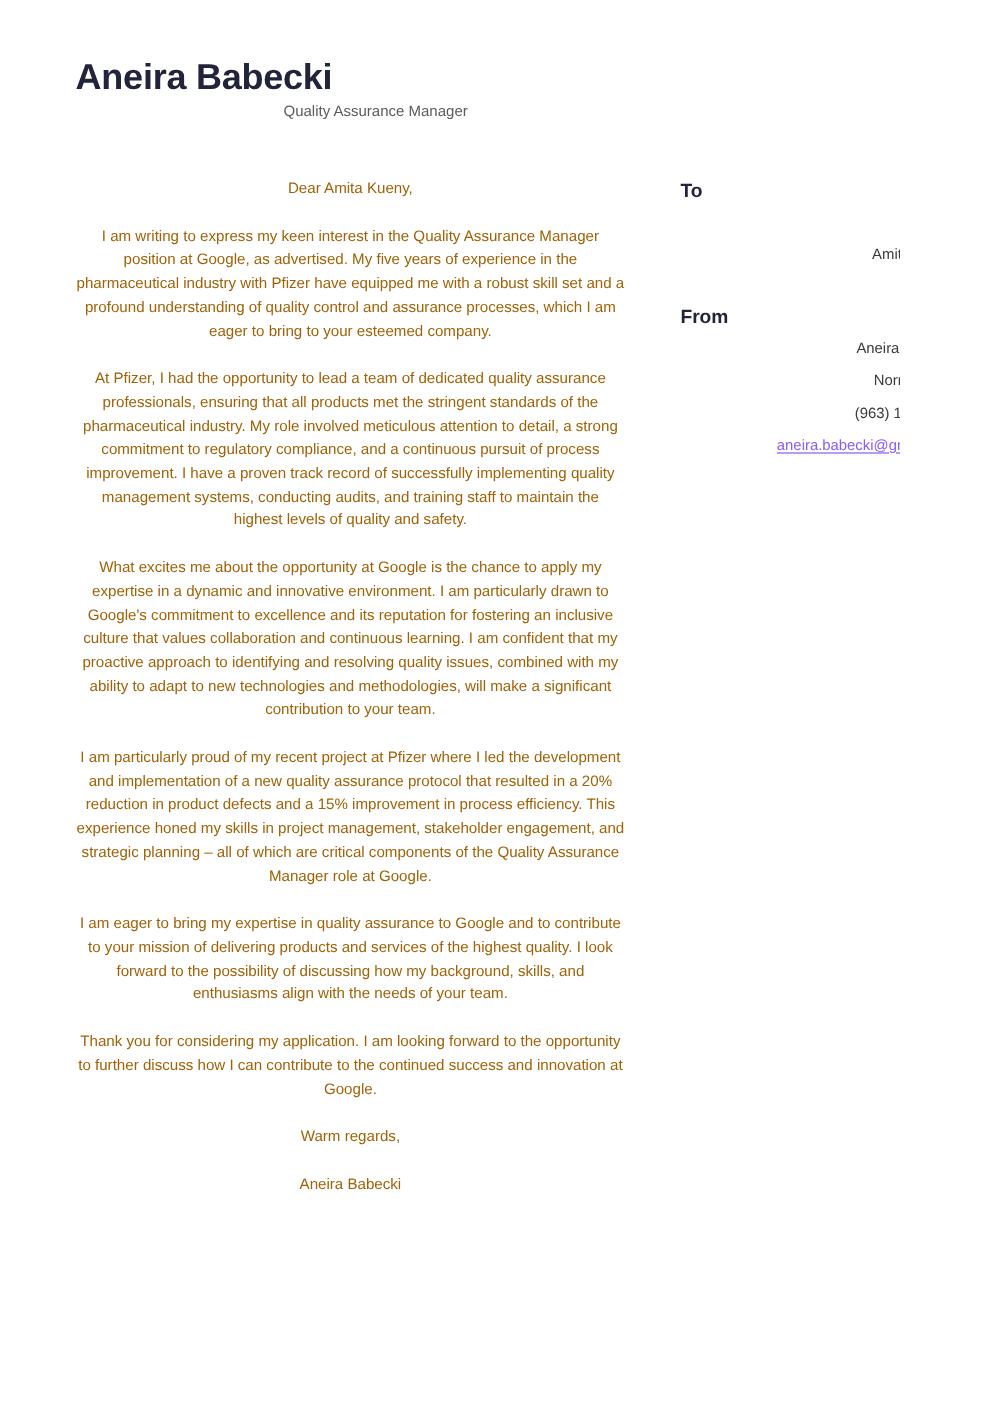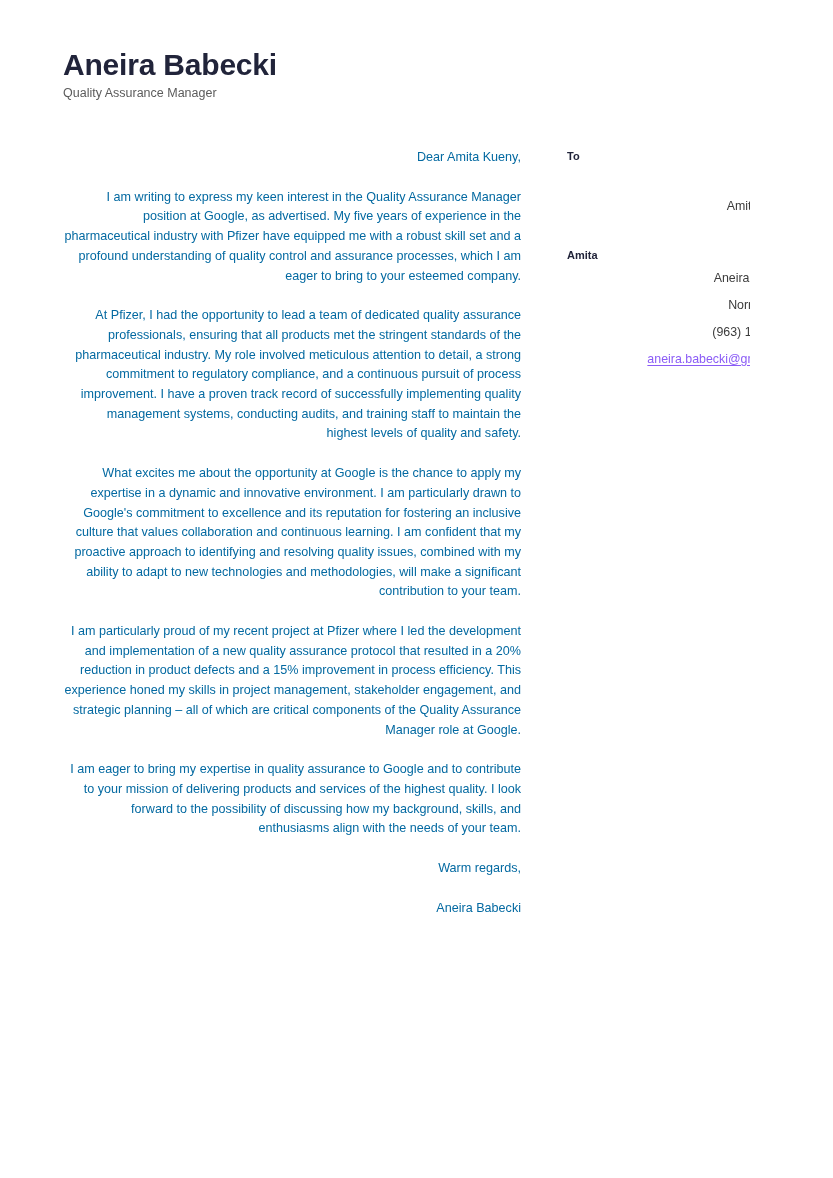--- a/index.html
+++ b/index.html
@@ -36,35 +36,36 @@
     line-height: 1.12;
     margin: 0;
     white-space: nowrap;
   }
   .header-title {
     font-size: 12.5px;
     font-weight: normal;
     color: #5b5b5b;
     margin: 4px 0 0 0;
     line-height: 1.25;
+    text-align: center;
   }
 
   
   .letter {
     position: absolute;
     left: 63px;
     top: 148px;
     width: 458px;
   }
   .letter p {
     margin: 0 0 20px 0;
     font-size: 12.6px;
     line-height: 19.7px;
-    color: #0369a1;
-    text-align: right;
+    color: #a16207;
+    text-align: center;
   }
   .letter p.salutation {
     margin-bottom: 20px;
   }
   .letter p.closing {
   }
   .letter p.signature {
     margin-bottom: 0;
   }
 
@@ -72,21 +73,21 @@
   .sidebar {
     position: absolute;
     left: 567px;
     top: 150px;
     width: 230px;
   }
   .meta-block {
     margin-bottom: 14px;
   }
   .meta-heading {
-    font-size: 11px;
+    font-size: 16px;
     font-weight: bold;
     color: #21243a;
     margin: 0 0 9px 0;
     line-height: 1.2;
   }
   .meta-line {
     font-size: 12.4px;
     color: #3b3b3b;
     line-height: 1.2;
     margin: 0 0 12px 0;
@@ -118,36 +119,37 @@
     <div class="header-title">Quality Assurance Manager</div>
   </div>
 
   <div class="letter">
     <p class="salutation">Dear Amita Kueny,</p>
     <p>I am writing to express my keen interest in the Quality Assurance Manager position at Google, as advertised. My five years of experience in the pharmaceutical industry with Pfizer have equipped me with a robust skill set and a profound understanding of quality control and assurance processes, which I am eager to bring to your esteemed company.</p>
     <p>At Pfizer, I had the opportunity to lead a team of dedicated quality assurance professionals, ensuring that all products met the stringent standards of the pharmaceutical industry. My role involved meticulous attention to detail, a strong commitment to regulatory compliance, and a continuous pursuit of process improvement. I have a proven track record of successfully implementing quality management systems, conducting audits, and training staff to maintain the highest levels of quality and safety.</p>
     <p>What excites me about the opportunity at Google is the chance to apply my expertise in a dynamic and innovative environment. I am particularly drawn to Google's commitment to excellence and its reputation for fostering an inclusive culture that values collaboration and continuous learning. I am confident that my proactive approach to identifying and resolving quality issues, combined with my ability to adapt to new technologies and methodologies, will make a significant contribution to your team.</p>
     <p>I am particularly proud of my recent project at Pfizer where I led the development and implementation of a new quality assurance protocol that resulted in a 20% reduction in product defects and a 15% improvement in process efficiency. This experience honed my skills in project management, stakeholder engagement, and strategic planning – all of which are critical components of the Quality Assurance Manager role at Google.</p>
     <p>I am eager to bring my expertise in quality assurance to Google and to contribute to your mission of delivering products and services of the highest quality. I look forward to the possibility of discussing how my background, skills, and enthusiasms align with the needs of your team.</p>
+    <p>Thank you for considering my application. I am looking forward to the opportunity to further discuss how I can contribute to the continued success and innovation at Google.</p>
     <p class="closing">Warm regards,</p>
     <p class="signature">Aneira Babecki</p>
   </div>
 
   <div class="sidebar">
 
     <div class="meta-block">
       <div class="meta-heading">To</div>
       <div class="meta-line">Google</div>
       <div class="meta-line">Amita Kueny</div>
     </div>
 
     <div class="block-gap"></div>
 
     <div class="meta-block">
-      <div class="meta-heading">Amita</div>
+      <div class="meta-heading">From</div>
       <div class="meta-line">Aneira Babecki</div>
       <div class="meta-line">Norman, OK</div>
       <div class="meta-line">(963) 103-0432</div>
       <div class="meta-line" style="margin-bottom:0;">
         <a class="meta-link" href="#">aneira.babecki@gmail.com</a>
       </div>
     </div>
 
   </div>
 

